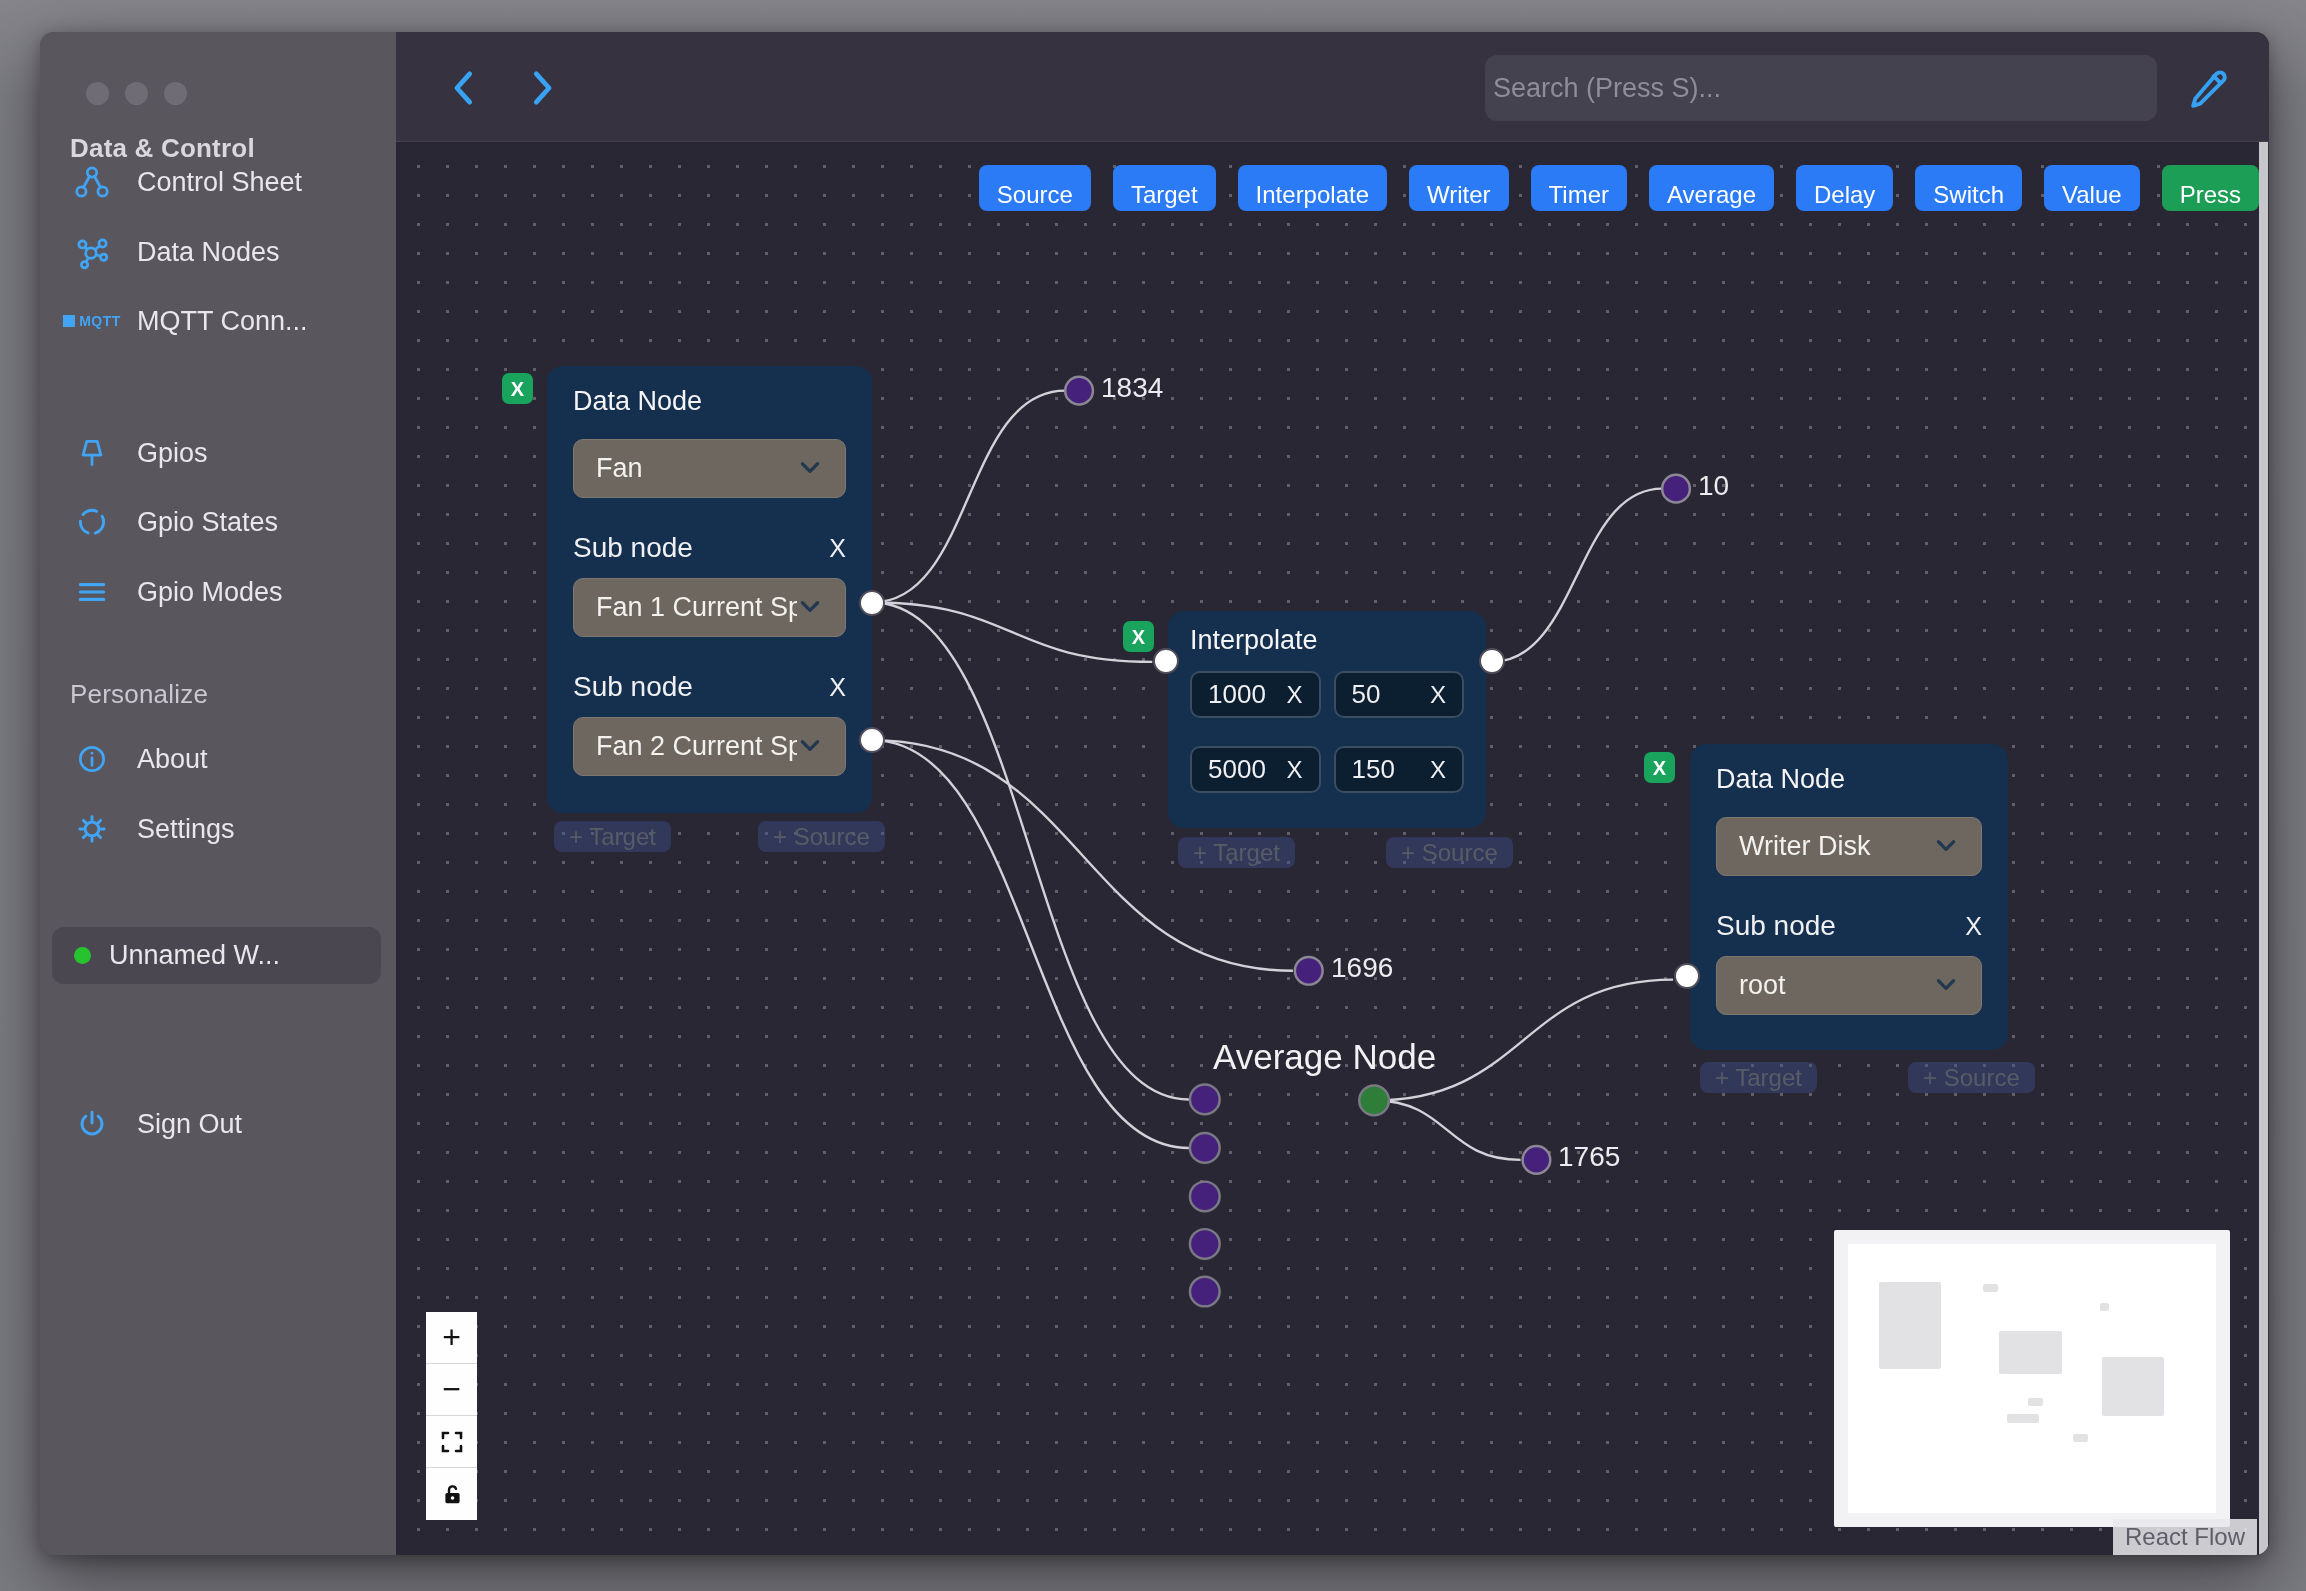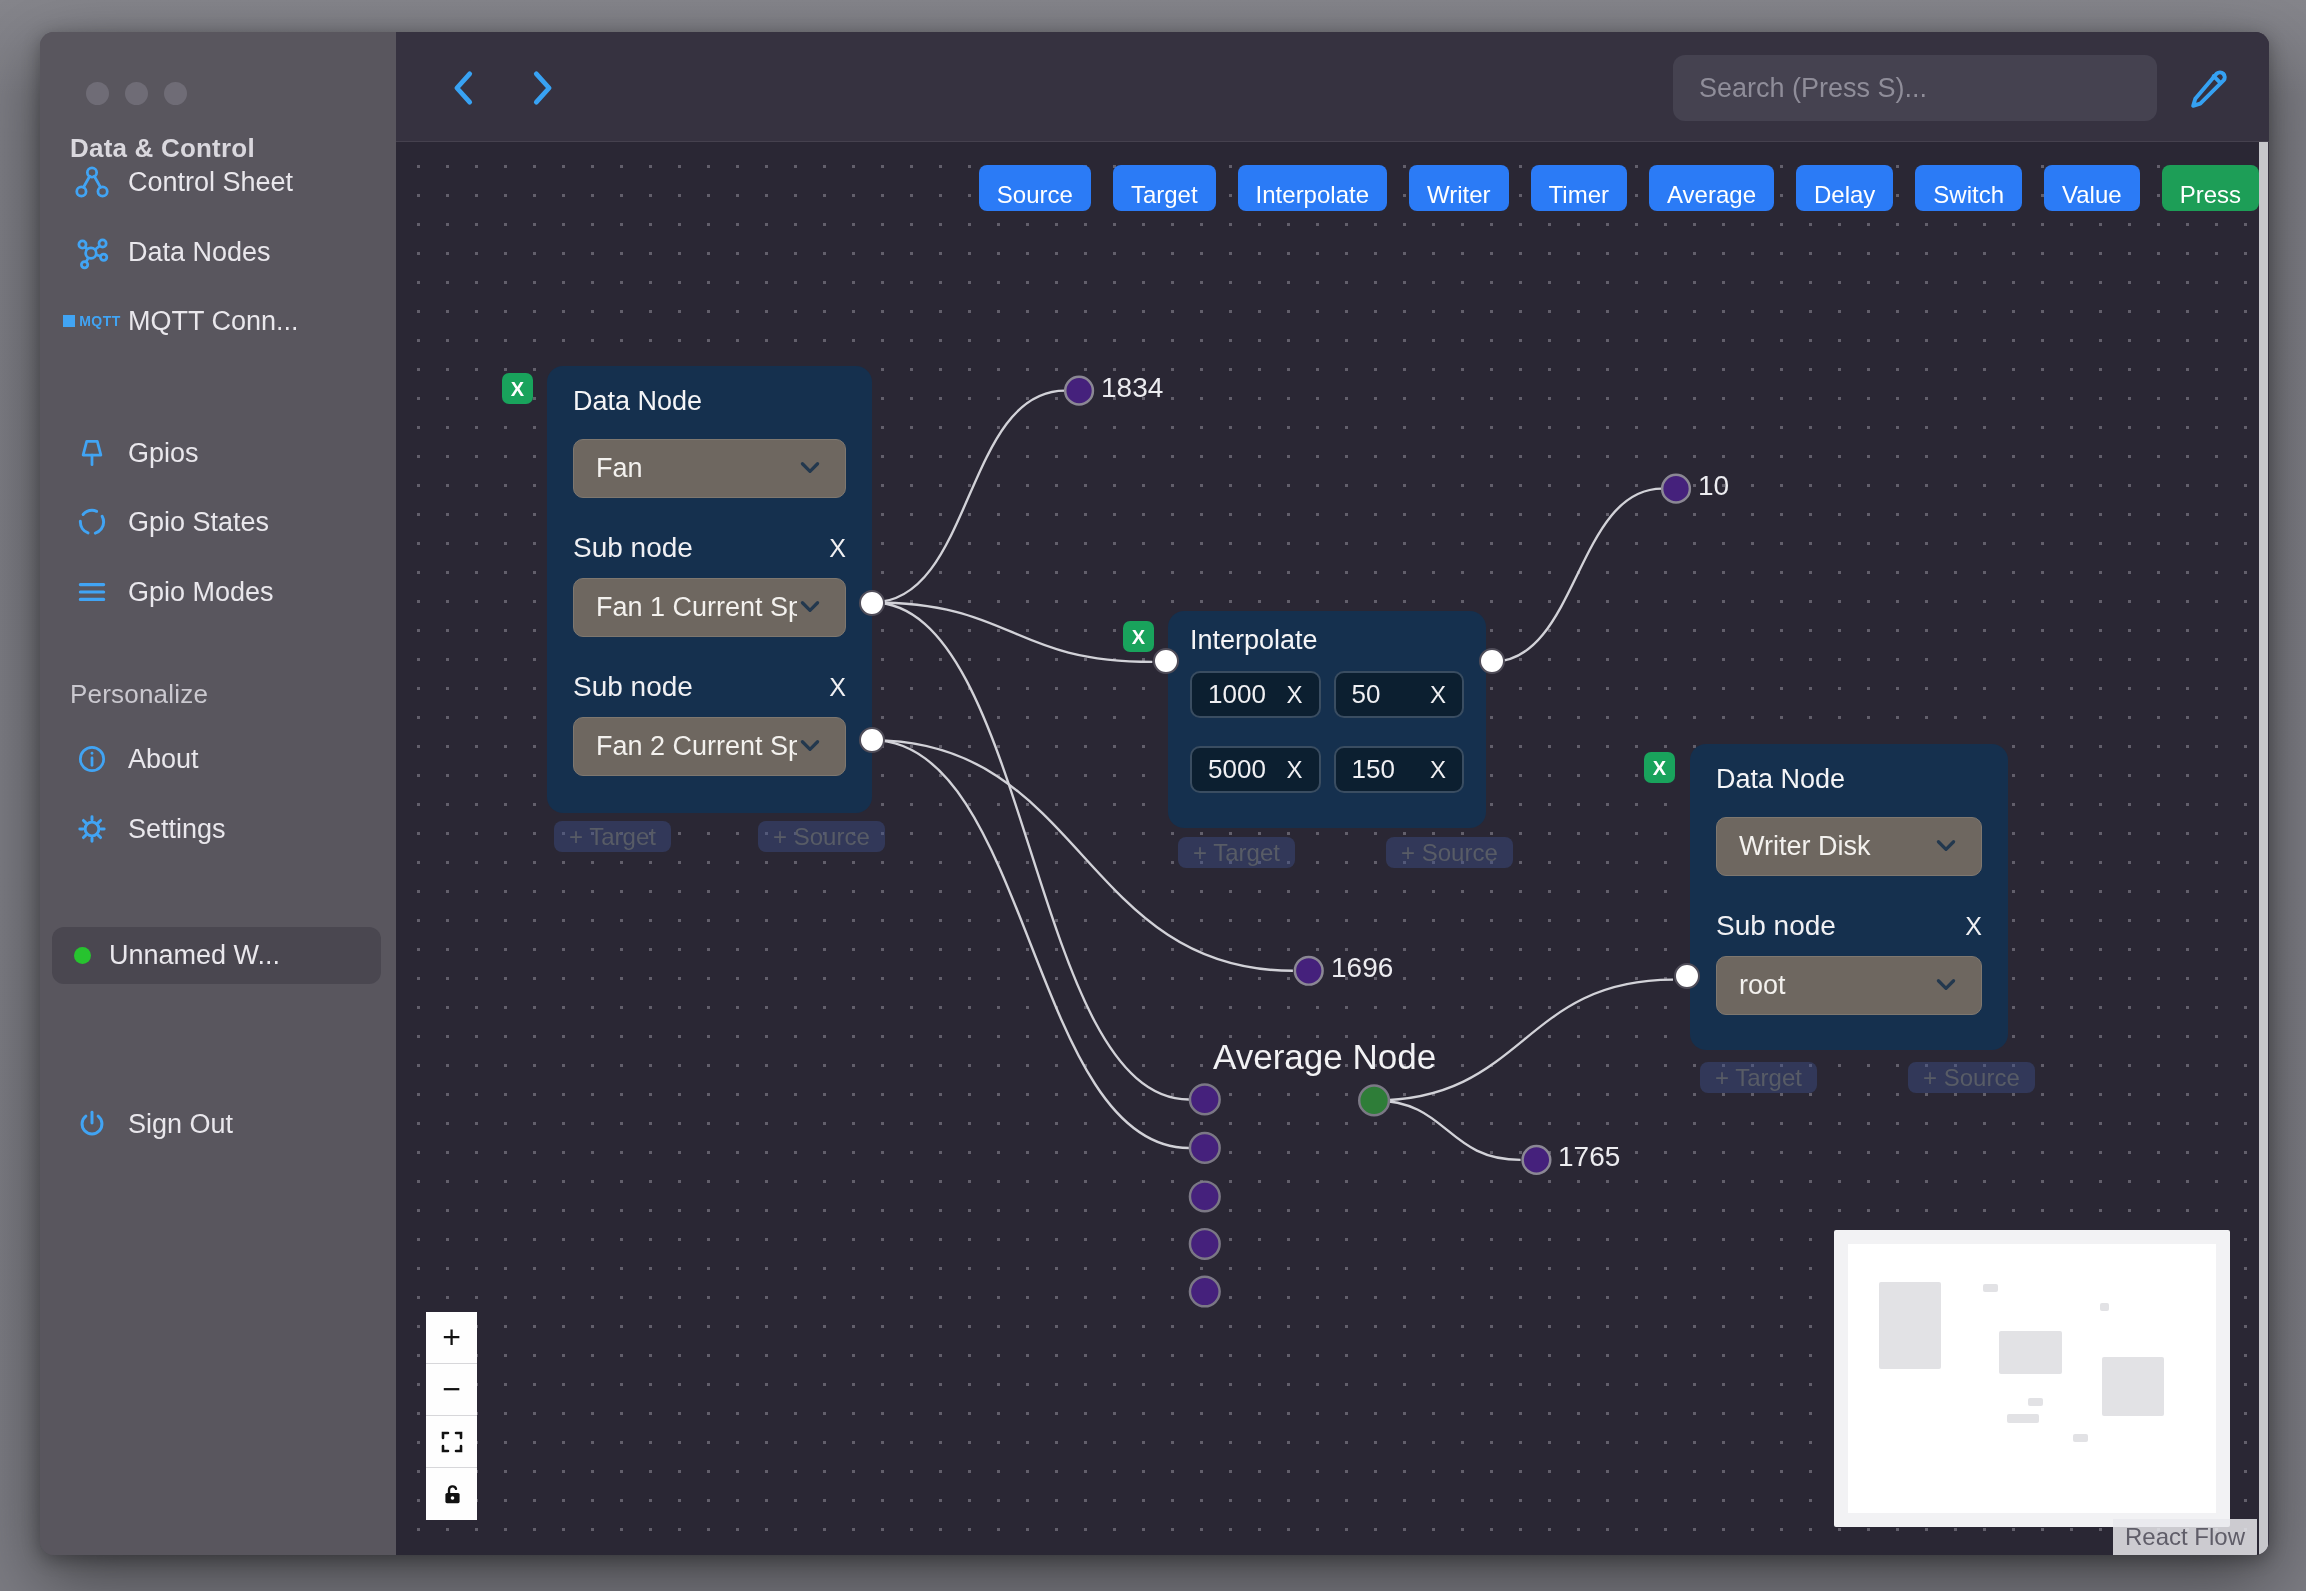--- a/index.html
+++ b/index.html
@@ -12,35 +12,35 @@
     position: absolute; left: 40px; top: 32px; width: 2229px; height: 1523px;
     border-radius: 14px; overflow: hidden; display: flex;
     box-shadow: 0 24px 69px rgba(0,0,0,.45), 0 4px 18px rgba(0,0,0,.30);
     background: #59565e;
   }
   
   .sidebar { position: relative; width: 356px; height: 100%; background: #59565e; flex: 0 0 356px; }
   .lights { position: absolute; left: 46px; top: 50px; display: flex; gap: 16px; }
   .light { width: 23px; height: 23px; border-radius: 50%; background: #6f6c76; }
   .side-header { position: absolute; left: 30px; font-size: 26px; font-weight: 700; color: #dad8de; letter-spacing: 0.2px; }
-  .side-item { position: absolute; left: 32px; height: 44px; display: flex; align-items: center; gap: 16px; cursor: pointer; }
+  .side-item { position: absolute; left: 32px; height: 44px; display: flex; align-items: center; gap: 25px; cursor: pointer; }
   .side-icon { width: 40px; height: 40px; display: flex; align-items: center; justify-content: center; color: #41a4f4; flex: 0 0 40px; }
   .side-label { font-size: 27px; color: #e9e7ec; white-space: nowrap; }
   .mqtt-ico { display: flex; align-items: center; gap: 4px; color: #41a4f4; font-size: 14px; font-weight: 700; letter-spacing: 0.5px; }
   .mqtt-ico .sq { width: 12px; height: 12px; background: #41a4f4; display: inline-block; }
   .wf-item { position: absolute; left: 12px; top: 895px; width: 329px; height: 57px; background: #4a4750; border-radius: 12px;
              display: flex; align-items: center; gap: 18px; padding: 0 22px; cursor: pointer; }
   .wf-dot { width: 17px; height: 17px; border-radius: 50%; background: #27c32f; }
   
   .main { position: relative; flex: 1; height: 100%; background: #363240; }
   .topbar { position: absolute; left: 0; top: 0; right: 0; height: 110px; background: #363240; border-bottom: 1px solid #45414e; }
   .nav-btn { position: absolute; top: 34px; width: 46px; height: 46px; background: none; border: none; color: #38a2f3; cursor: pointer; }
   .search {
-    position: absolute; top: 23px; right: 112px; width: 484px; height: 66px;
-    background: #454250; border: none; border-radius: 12px; padding: 0 26px;
+    position: absolute; top: 23px; right: 112px; width: 672px; height: 66px;
+    background: #454250; border: none; border-radius: 12px; padding: 0 8px;
     font-family: "Liberation Sans", sans-serif; font-size: 27px; color: #a3a3a3; outline: none;
   }
   .search::placeholder { color: #8f8d99; }
   .edit-btn { position: absolute; top: 30px; right: 36px; width: 51px; height: 51px; background: none; border: none; color: #35a1f2; cursor: pointer; }
   
   .canvas {
     position: absolute; left: 0; top: 110px; width: 1872px; height: 1413px; background: #2a2734;
     background-image: radial-gradient(#625f6b 1.7px, transparent 1.8px);
     background-size: 29px 29px; background-position: 8px 10px; overflow: hidden;
   }

